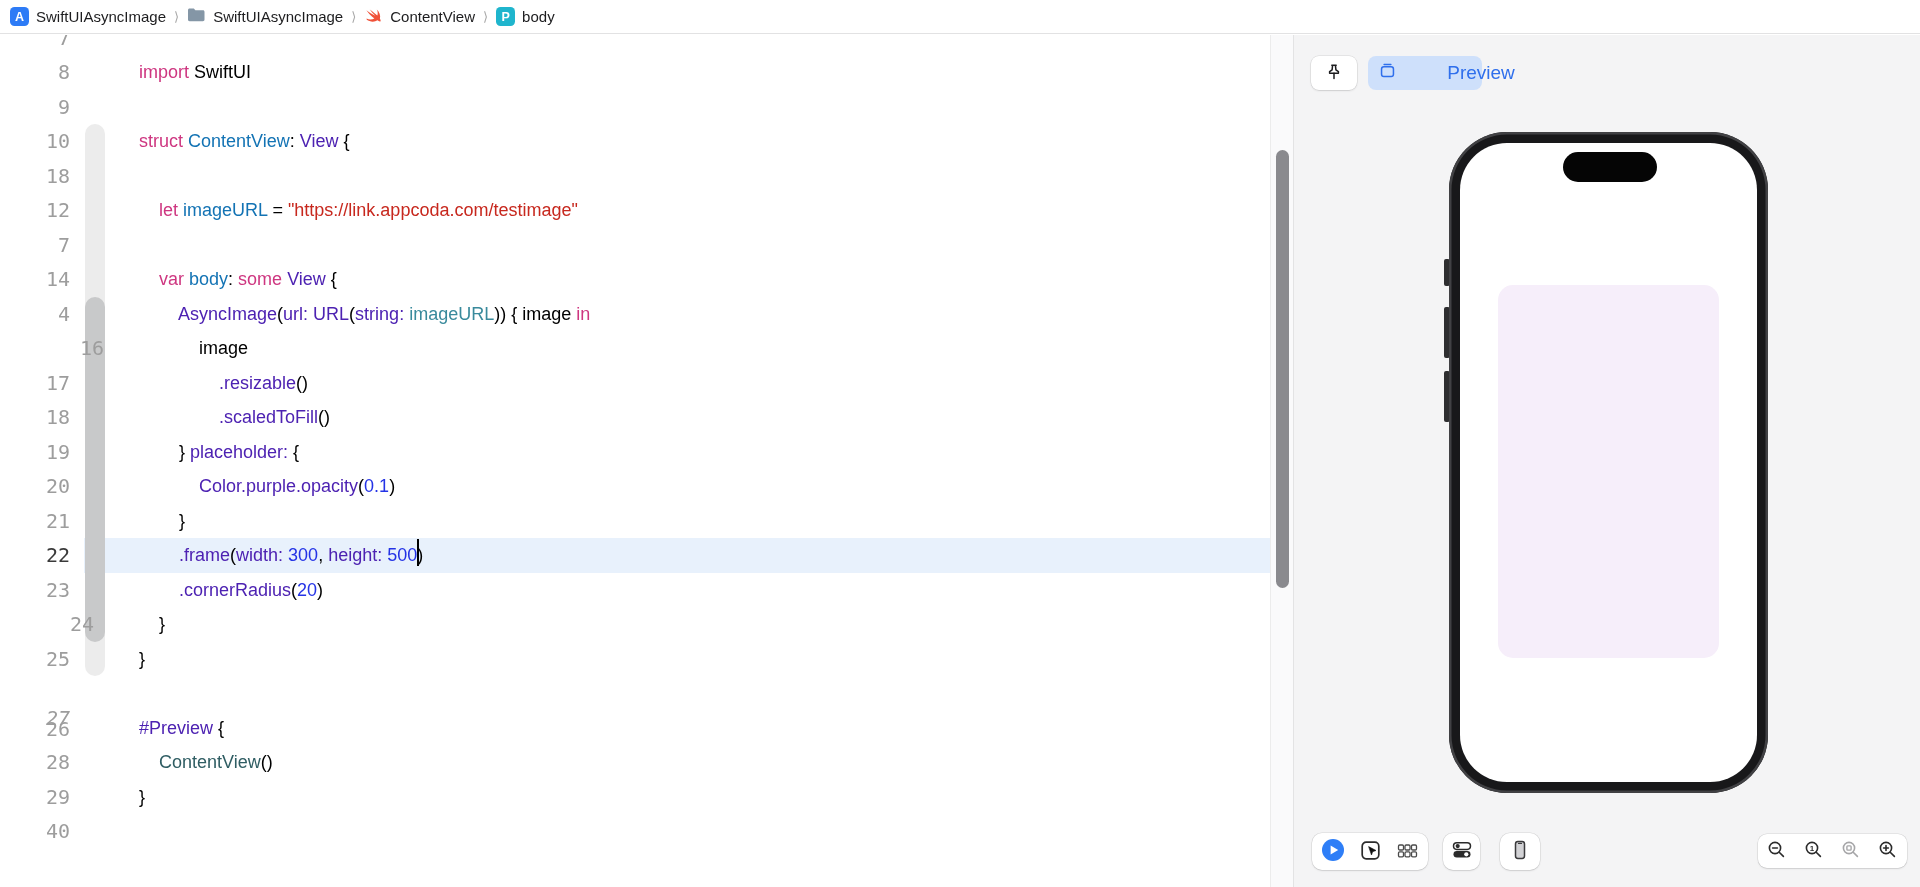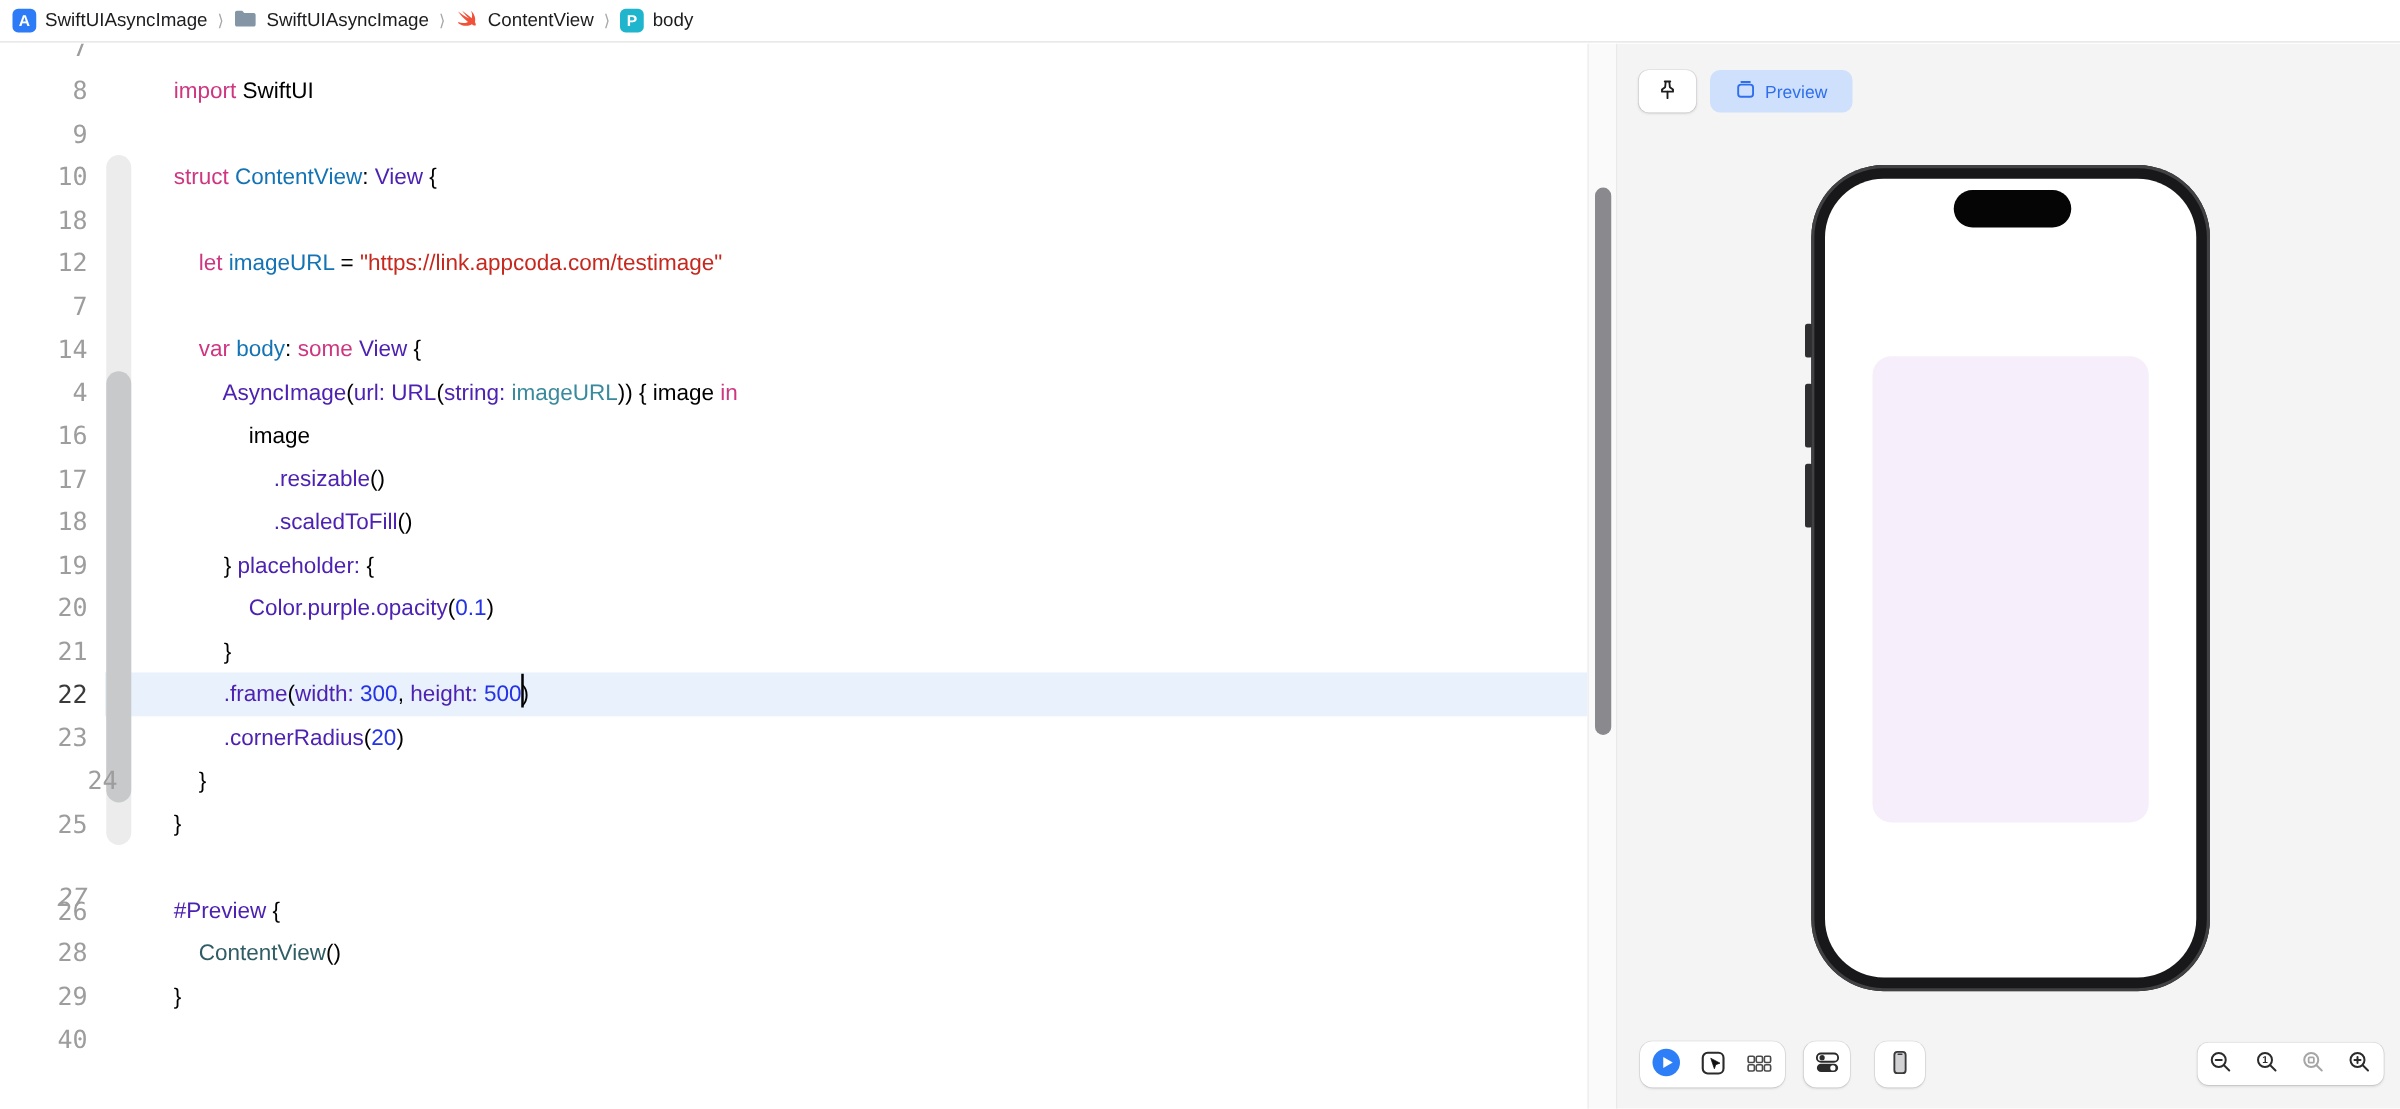--- a/index.html
+++ b/index.html
@@ -43,21 +43,21 @@
   #vthumb{position:absolute;left:5px;top:115px;width:13px;height:438px;border-radius:7px;background:#8A8A8E;}
 
   
   #pane{position:absolute;left:1294px;top:35px;width:626px;height:852px;background:var(--pane_bg);}
   .wbtn{position:absolute;background:#fff;border-radius:8px;border:none;
         box-shadow:0 0 0 0.5px rgba(0,0,0,.12),0 1px 2px rgba(0,0,0,.10);
         display:flex;align-items:center;justify-content:center;cursor:default;padding:0;}
   #pin-btn{left:17px;top:21px;width:46px;height:34px;}
   #preview-chip{left:74px;top:21px;width:114px;height:34px;background:var(--preview_chip_bg);
         box-shadow:none;gap:7px;border-radius:8px;}
-  #preview-chip span{color:var(--accent);font-size:14px;}
+  #preview-chip span{color:var(--accent);font-size:19px;margin-left:44px;}
 
   
   .side-btn{position:absolute;background:#2E2E30;border-radius:2px;}
   #phone{position:absolute;left:155px;top:97px;width:319px;height:661px;border-radius:58px;background:#18181A;
          box-shadow:inset 0 0 0 2.5px #414144;}
   #screen{position:absolute;left:11px;top:11px;width:297px;height:639px;background:#fff;border-radius:47px;overflow:hidden;}
   #island{position:absolute;left:103px;top:9px;width:94px;height:30px;border-radius:15px;background:#050505;}
   #placeholder-rect{position:absolute;left:38px;top:142px;width:221px;height:373px;border-radius:15px;background:var(--placeholder_fill);}
 
   
@@ -106,21 +106,21 @@
     <div id="gutter">
         <div class="ln" style="top: -14.5px;">7</div>
         <div class="ln" style="top: 20px;">8</div>
         <div class="ln" style="top: 54.5px;">9</div>
         <div class="ln" style="top: 89px;">10</div>
         <div class="ln" style="top: 123.5px;">18</div>
         <div class="ln" style="top: 158px;">12</div>
         <div class="ln" style="top: 192.5px;">7</div>
         <div class="ln" style="top: 227px;">14</div>
         <div class="ln" style="top: 261.5px;">4</div>
-        <div class="ln" style="top: 296px;">16</div>
+        <div class="ln" style="top: 296px; padding-left: 34px;">16</div>
         <div class="ln" style="top: 330.5px;">17</div>
         <div class="ln" style="top: 365px;">18</div>
         <div class="ln" style="top: 399.5px;">19</div>
         <div class="ln" style="top: 434px;">20</div>
         <div class="ln" style="top: 468.5px;">21</div>
         <div class="ln active" style="top: 503px;">22</div>
         <div class="ln" style="top: 537.5px;">23</div>
         <div class="ln" style="top: 572px; margin-left: 24px;">24</div>
         <div class="ln" style="top: 606.5px;">25</div>
         <div class="ln" style="top: 641px; margin-top: 36px;">26</div>

